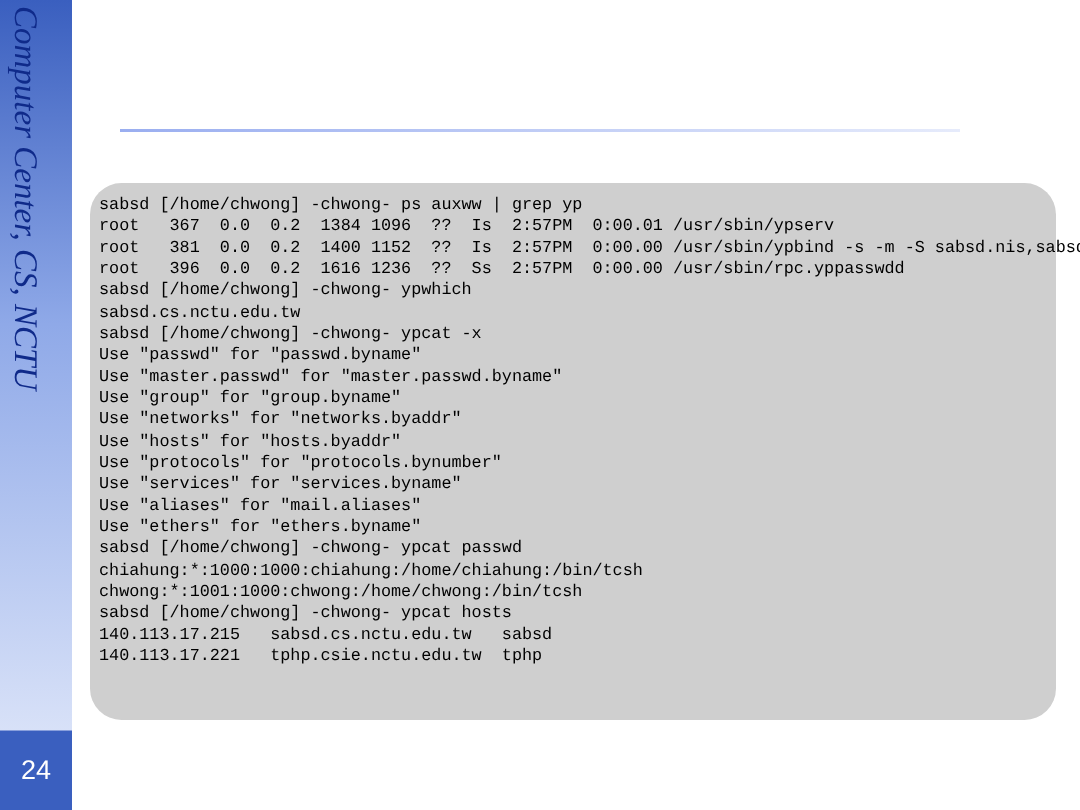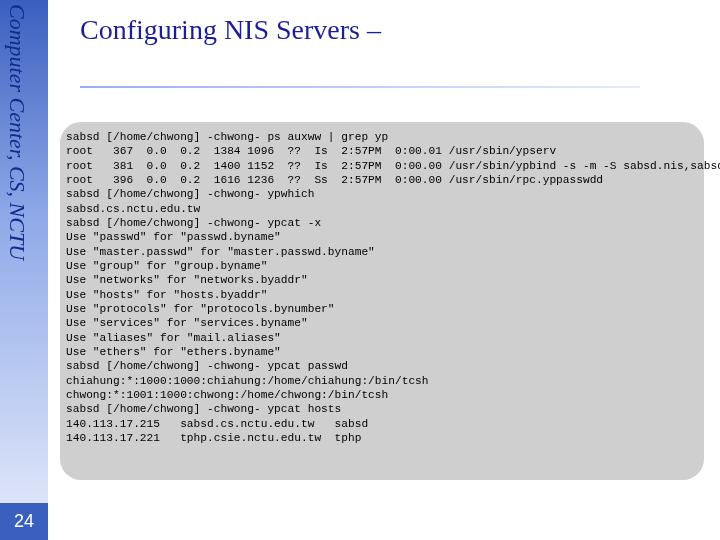--- a/index.html
+++ b/index.html
@@ -65,40 +65,40 @@
     color: #000;
     white-space: pre;
     box-sizing: border-box;
     border-radius: 21px;
   }
   .page-num {
     position: absolute;
     left: 0;
     bottom: 0;
     width: 48px;
-    height: 37px;
+    height: 53px;
     background: #3a5fbf;
     color: #fff;
     font-family: Arial, sans-serif;
     font-size: 18px;
     display: flex;
     align-items: center;
     justify-content: center;
   }
 </style>
 </head>
 <body>
 
 <div class="sidebar-grad"></div>
 
 <div class="vertical-label">Computer Center, CS, NCTU</div>
 
 <div class="title-block">
   <div class="title-text">
-    <span>Configuring NIS Servers –</span><br>
+    <br>
     &nbsp;&nbsp;&nbsp;&nbsp;&nbsp;&nbsp;&nbsp;
   </div>
   <div class="title-underline"></div>
 </div>
 
 <div class="term" id="term">sabsd [/home/chwong] -chwong- ps auxww | grep yp
 root   367  0.0  0.2  1384 1096  ??  Is  2:57PM  0:00.01 /usr/sbin/ypserv
 root   381  0.0  0.2  1400 1152  ??  Is  2:57PM  0:00.00 /usr/sbin/ypbind -s -m -S sabsd.nis,sabsd
 root   396  0.0  0.2  1616 1236  ??  Ss  2:57PM  0:00.00 /usr/sbin/rpc.yppasswdd
 sabsd [/home/chwong] -chwong- ypwhich

